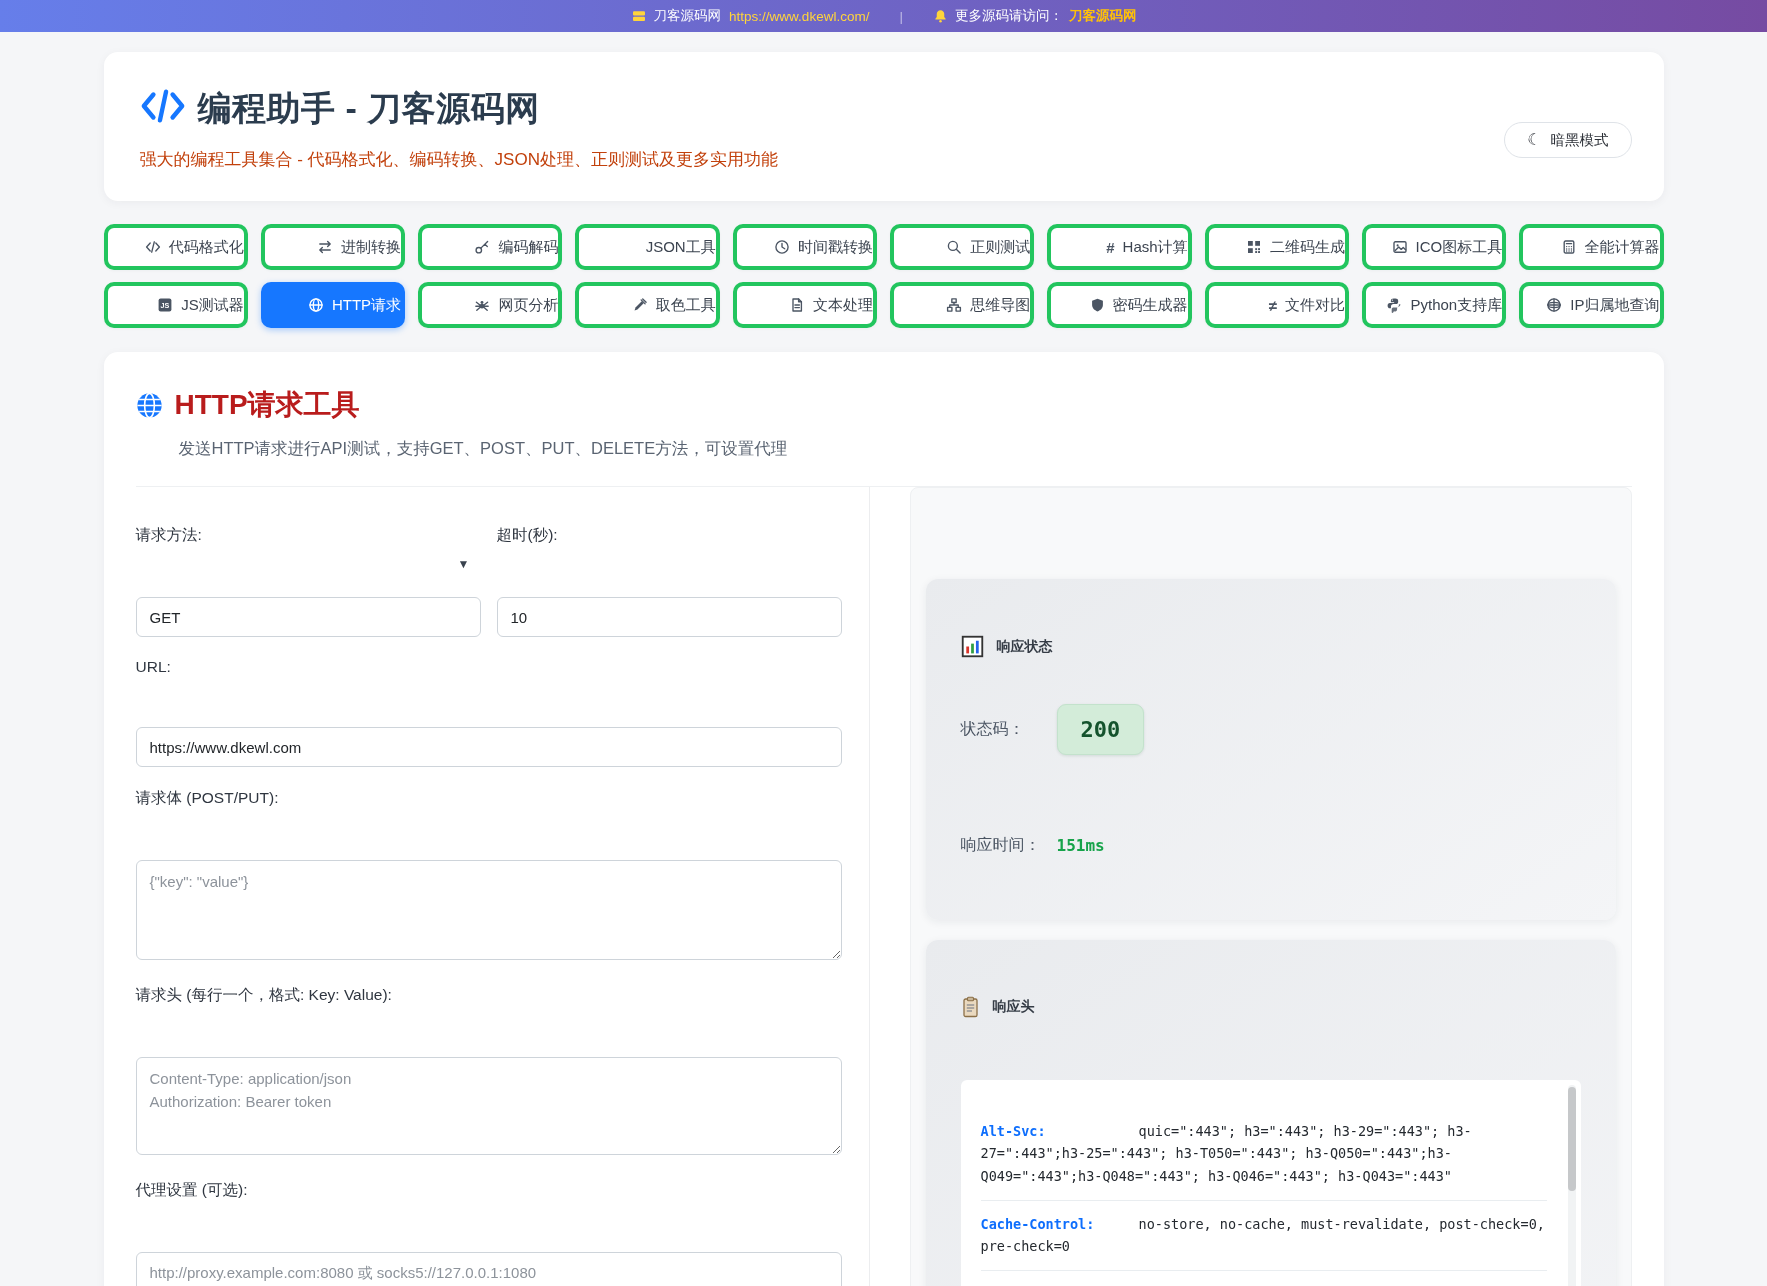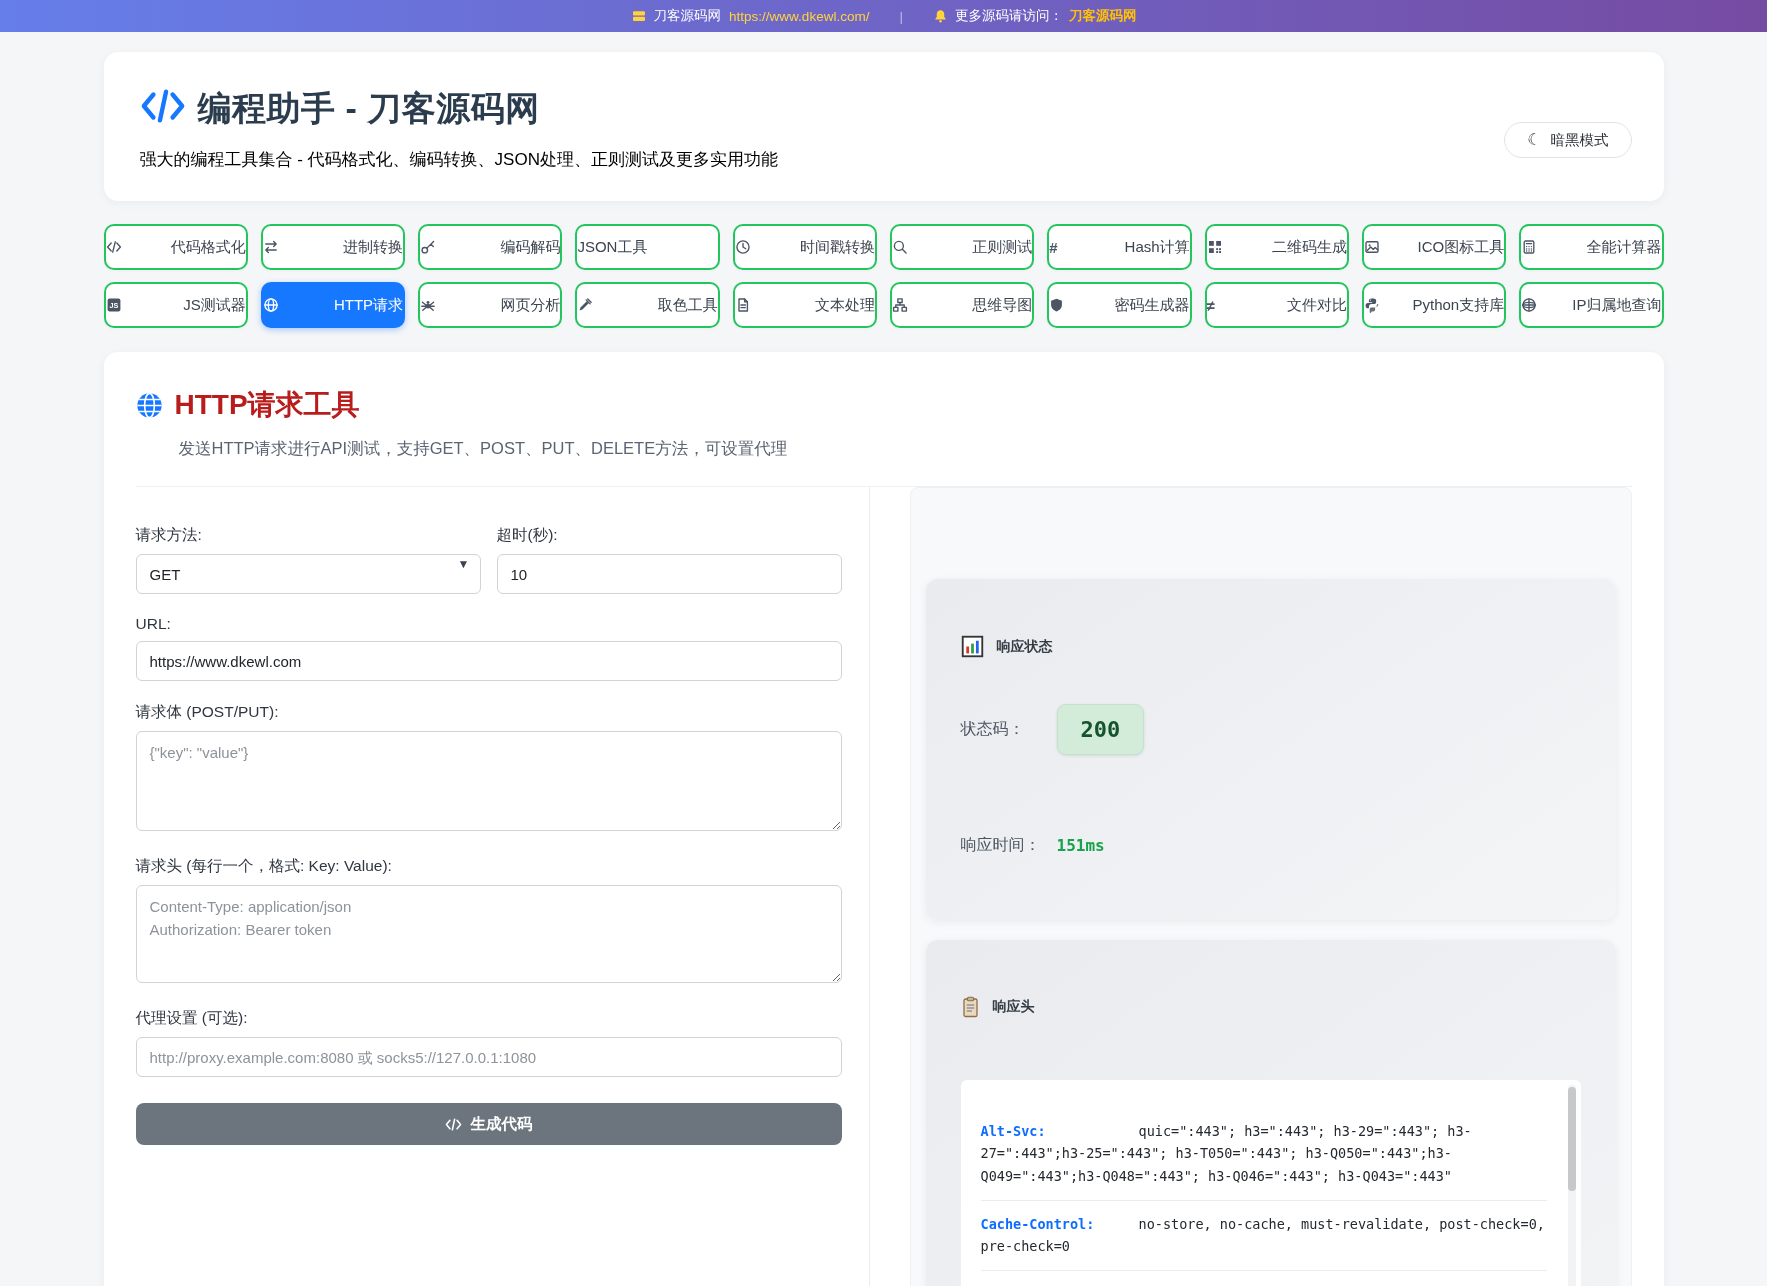--- a/index.html
+++ b/index.html
@@ -19,34 +19,34 @@
   .tb-url{ color:#ffd43b; margin-left:8px; }
   .tb-div{ color:rgba(255,255,255,.55); margin:0 30px; }
   .tb-more-link{ color:#ffc107; font-weight:bold; margin-left:6px; }
   
   .container{ width:1560px; margin:0 auto; }
   .card{ background:#fff; border-radius:14px; box-shadow:0 2px 10px rgba(30,40,60,.05); }
   
   .header-card{ margin-top:20px; padding:34px 36px 30px; position:relative; }
   .header-top{ display:flex; align-items:flex-start; gap:12px; }
   .page-title{ font-size:34px; font-weight:bold; color:#2b3c4e; letter-spacing:.5px; }
-  .page-subtitle{ margin-top:16px; font-size:17px; color:#000000; }
+  .page-subtitle{ margin-top:16px; font-size:17px; color:#c2410c; }
   .dark-btn{
     position:absolute; top:70px; right:32px; height:36px; padding:0 22px;
     border:1px solid #dfe3e8; border-radius:999px; background:#fff;
     font-size:14.5px; color:#2b2f36; display:flex; align-items:center; gap:9px; cursor:pointer;
     font-family:inherit;
   }
   .moon{ font-size:16px; line-height:1; }
   
   .tabs{ margin-top:23px; display:grid; grid-template-columns:repeat(10,1fr); gap:12px 13px; }
   .tab{
-    height:46px; background:#fff; border:2px solid #22c55e; border-radius:10px;
+    height:46px; background:#fff; border:4px solid #22c55e; border-radius:10px;
     box-shadow:0 1px 3px rgba(30,40,60,.04);
-    display:flex; align-items:center; justify-content:space-between; gap:8px;
+    display:flex; align-items:center; justify-content:flex-end; gap:8px;
     font-size:15px; color:#3c4450; cursor:pointer; font-family:inherit;
   }
   .tab .ticon{ display:inline-flex; color:#4b5563; }
   .tab .glyph{ font-size:15px; font-weight:bold; color:#4b5563; }
   .tab.active{ background:#1677ff; border-color:#1677ff; color:#fff; box-shadow:0 2px 6px rgba(22,119,255,.35); }
   .tab.active .ticon,.tab.active .glyph{ color:#fff; }
   
   .tool-card{ margin-top:24px; padding:34px 32px 260px; }
   .tool-head{ padding-bottom:26px; border-bottom:1px solid #eef0f2; }
   .tool-title-row{ display:flex; align-items:center; gap:12px; }
@@ -56,21 +56,21 @@
   .form-col{ width:706px; padding-top:38px; flex:none; }
   .result-col{ flex:1; margin-left:27px; border-left:1px solid #ecedef; padding-left:40px; }
   
   .fgroup{ margin-bottom:21px; }
   .flabel{ display:block; font-size:15.5px; color:#2f3640; margin-bottom:8px; }
   .row2{ display:flex; gap:16px; }
   .row2 .fgroup{ flex:1; }
   .fctl{
     width:100%; height:40px; border:1px solid #ced4da; border-radius:6px;
     padding:0 13px; font-size:15px; color:#212529; background:#fff;
-    font-family:inherit; outline:none;
+    font-family:inherit; outline:none;margin-top:43px;
   }
   textarea.fctl{ height:98px; padding:10px 13px; resize:vertical; line-height:1.5; }
   textarea.body-ta{ height:100px; }
   .fctl::placeholder{ color:#8d939b; opacity:1; }
   .sel-wrap{ position:relative; }
   select.fctl{ appearance:none; -webkit-appearance:none; -moz-appearance:none; }
   .sel-arrow{ position:absolute; top:3px; right:11px; font-size:12px; color:#39424e; pointer-events:none; }
   .btn-row{ display:flex; gap:10px; margin-top:26px; }
   .btn{
     flex:1; height:42px; border:none; border-radius:8px; cursor:pointer;

